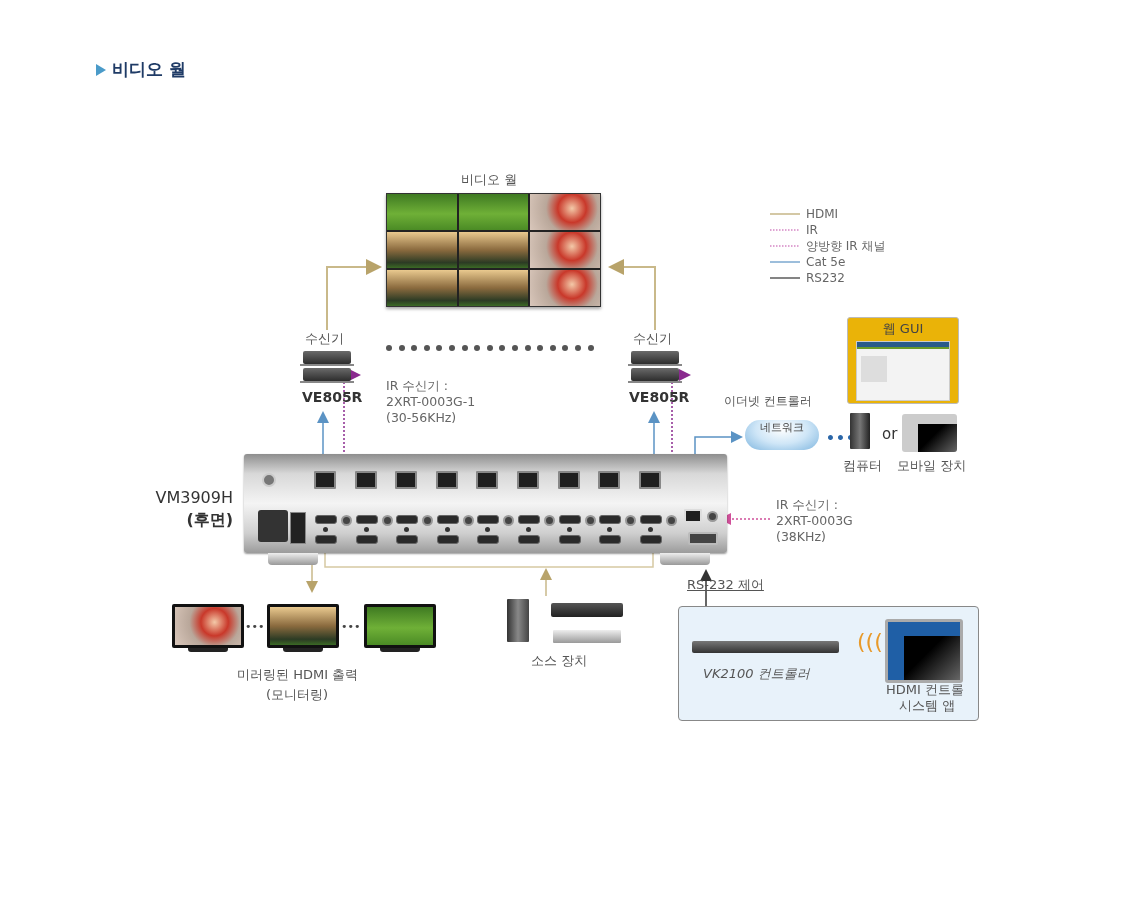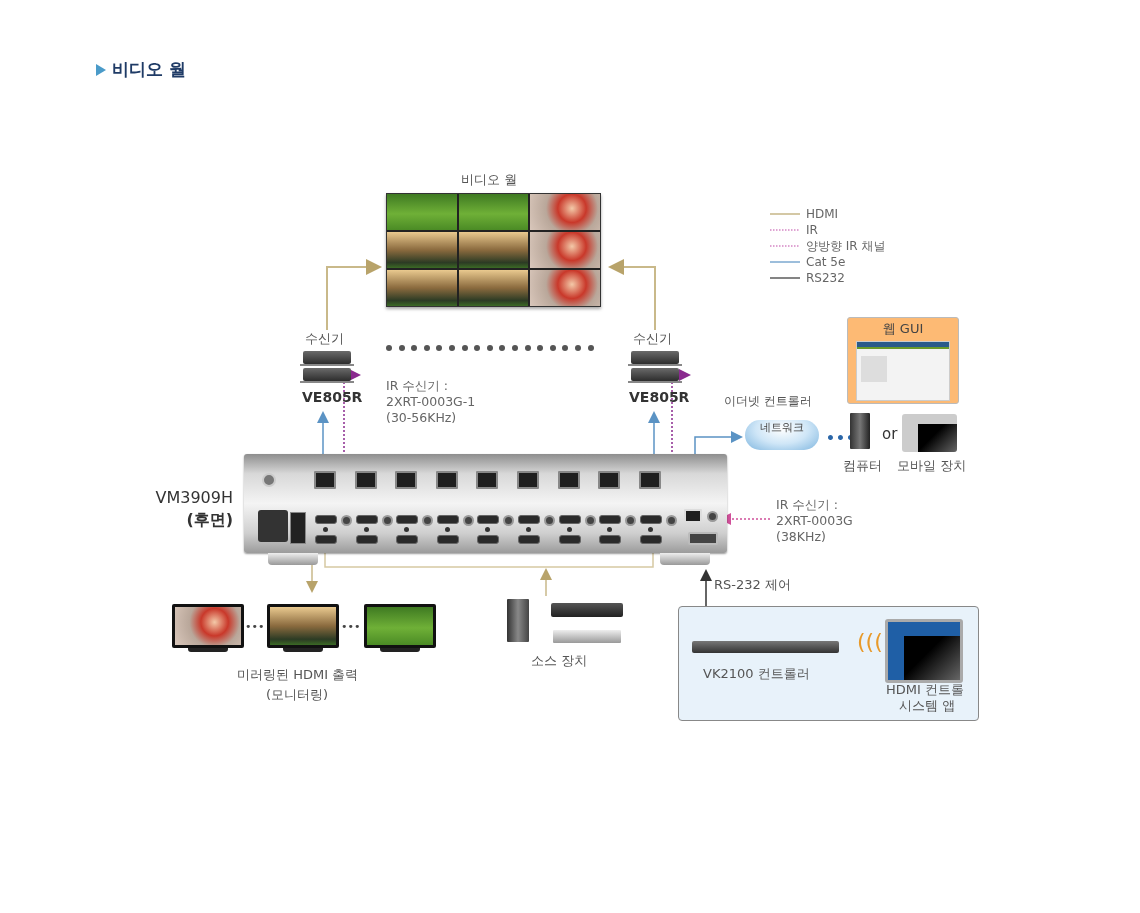--- a/index.html
+++ b/index.html
@@ -23,21 +23,21 @@
   .dots span { width:6px; height:6px; border-radius:50%; background:#555; display:block; }
   .chassis { left:244px; top:454px; width:483px; height:99px; border-radius:3px; background:linear-gradient(180deg,#8e8e8e 0%,#d8d8d8 20%,#f4f4f4 50%,#cfcfcf 80%,#9b9b9b 100%); box-shadow:0 1px 2px rgba(0,0,0,.4); }
   .rj { width:18px; height:14px; background:#1f1f1f; border:2px solid #888; border-radius:1px; }
   .hdmi { width:20px; height:7px; background:#2a2a2a; border-radius:3px; border:1px solid #666; }
   .jack { width:7px; height:7px; border-radius:50%; background:#444; border:2px solid #999; }
   .foot { width:50px; height:12px; background:linear-gradient(180deg,#eee,#999); border-radius:0 0 4px 4px; }
   .monitor { width:72px; height:44px; background:#111; border-radius:2px; padding:3px; box-sizing:border-box; }
   .monitor .scr { width:100%; height:100%; }
   .monitor-stand { width:40px; height:4px; background:#222; margin:0 auto; border-radius:0 0 3px 3px; }
   .vkbox { left:678px; top:606px; width:299px; height:113px; background:#e8f2fa; border:1px solid #888; border-radius:4px; }
-  .webgui { left:847px; top:317px; width:110px; height:85px; background:#fdba74; border:1px solid #bbb; border-radius:3px; }
+  .webgui { left:847px; top:317px; width:110px; height:85px; background:#eab308; border:1px solid #bbb; border-radius:3px; }
   .cloud { left:745px; top:420px; width:74px; height:30px; background:radial-gradient(ellipse at 50% 30%,#ffffff 0%,#cfe6f7 50%,#7fb6df 100%); border-radius:16px; display:flex; align-items:flex-start; justify-content:center; font-size:11px; color:#444; }
 </style>
 </head>
 <body>
 
 <div class="abs section-title">
   <span class="tri"></span>
   <span>비디오 월</span>
 </div>
 
@@ -256,25 +256,25 @@
 </div>
 
 <div class="abs" style="left:850px;top:413px;width:20px;height:36px;background:linear-gradient(90deg,#333,#777,#222);border-radius:1px;"></div>
 <div class="lbl" style="left:882px;top:425px;font-size:15px;color:#333;">or</div>
 <div class="abs" style="left:902px;top:414px;width:55px;height:38px;background:#ccc;border-radius:3px;overflow:hidden;">
   <div style="position:absolute;left:16px;top:10px;width:39px;height:28px;background:linear-gradient(135deg,#000 40%,#666 100%);"></div>
 </div>
 <div class="lbl" style="left:843px;top:457px;">컴퓨터</div>
 <div class="lbl" style="left:897px;top:457px;">모바일 장치</div>
 
-<div class="lbl" style="left:714px;top:576px;">RS-232 제어</div>
+<div class="lbl" style="left:687px;top:576px;text-decoration:underline;">RS-232 제어</div>
 
 <div class="abs vkbox">
   <div class="abs" style="left:13px;top:34px;width:147px;height:12px;background:linear-gradient(180deg,#777,#333);border-radius:2px;"></div>
-  <div class="lbl" style="left:24px;top:58px;">VK2100 컨트롤러</div>
+  <div class="lbl" style="left:24px;top:58px;font-style:italic;">VK2100 컨트롤러</div>
   <div class="abs" style="left:178px;top:22px;font-size:22px;color:#e89a2a;">(((</div>
   <div class="abs" style="left:206px;top:12px;width:72px;height:58px;background:#1f5fa6;border:3px solid #aaa;border-radius:3px;overflow:hidden;">
     <div style="position:absolute;left:16px;top:14px;width:56px;height:44px;background:linear-gradient(135deg,#000 40%,#666 100%);"></div>
   </div>
   <div class="lbl" style="left:207px;top:74px;">HDMI 컨트롤</div>
   <div class="lbl" style="left:220px;top:90px;">시스템 앱</div>
 </div>
 
 <div class="abs" style="left:172px;top:604px;">
   <div class="monitor">

